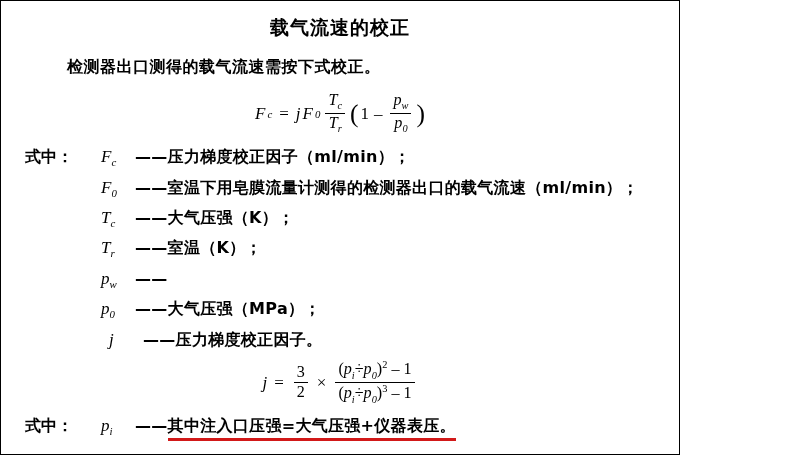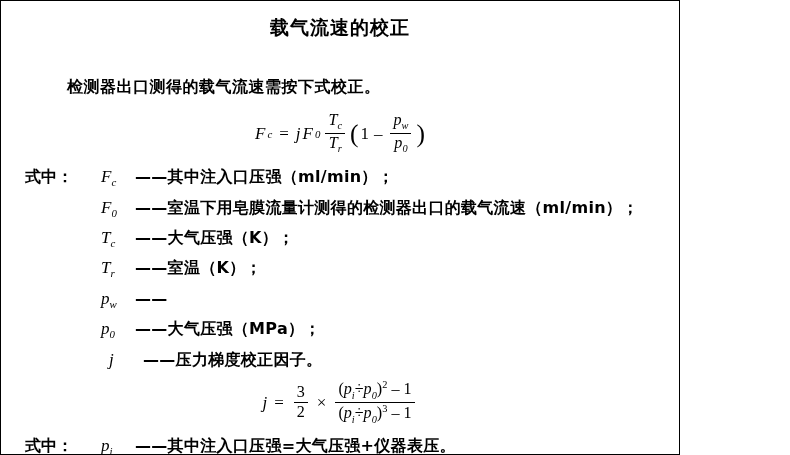--- a/index.html
+++ b/index.html
@@ -24,21 +24,21 @@
   }
   .title {
     text-align: center;
     font-weight: bold;
     font-size: 19px;
     letter-spacing: 1px;
     margin-top: 14px;
     font-family: "DejaVu Sans", "Liberation Sans", sans-serif;
   }
   .intro {
-    margin-top: 36px;
+    margin-top: 16px;
     margin-left: 66px;
     font-size: 16px;
     letter-spacing: 0.5px;
     font-family: "DejaVu Sans", "Liberation Sans", sans-serif;
     font-weight: bold;
   }
   .formula-block {
     text-align: center;
     margin-top: 14px;
     font-size: 17px;
@@ -165,21 +165,21 @@
       <span class="paren">)</span>
     </span>
   </div>
 
   <div class="defs">
 
     <div class="defline">
       <span class="lead">式中：</span>
       <span class="symcell"><span>F</span><span class="sub">c</span></span>
       <span class="dashtext">——</span>
-      <span class="dashtext">其中注入口压强（ml/min）；</span>
+      <span class="dashtext">压力梯度校正因子（ml/min）；</span>
     </div>
 
     <div class="defline">
       <span class="lead"></span>
       <span class="symcell"><span>F</span><span class="sub">0</span></span>
       <span class="dashtext">——</span>
       <span class="dashtext">室温下用皂膜流量计测得的检测器出口的载气流速（ml/min）；</span>
     </div>
 
     <div class="defline">

